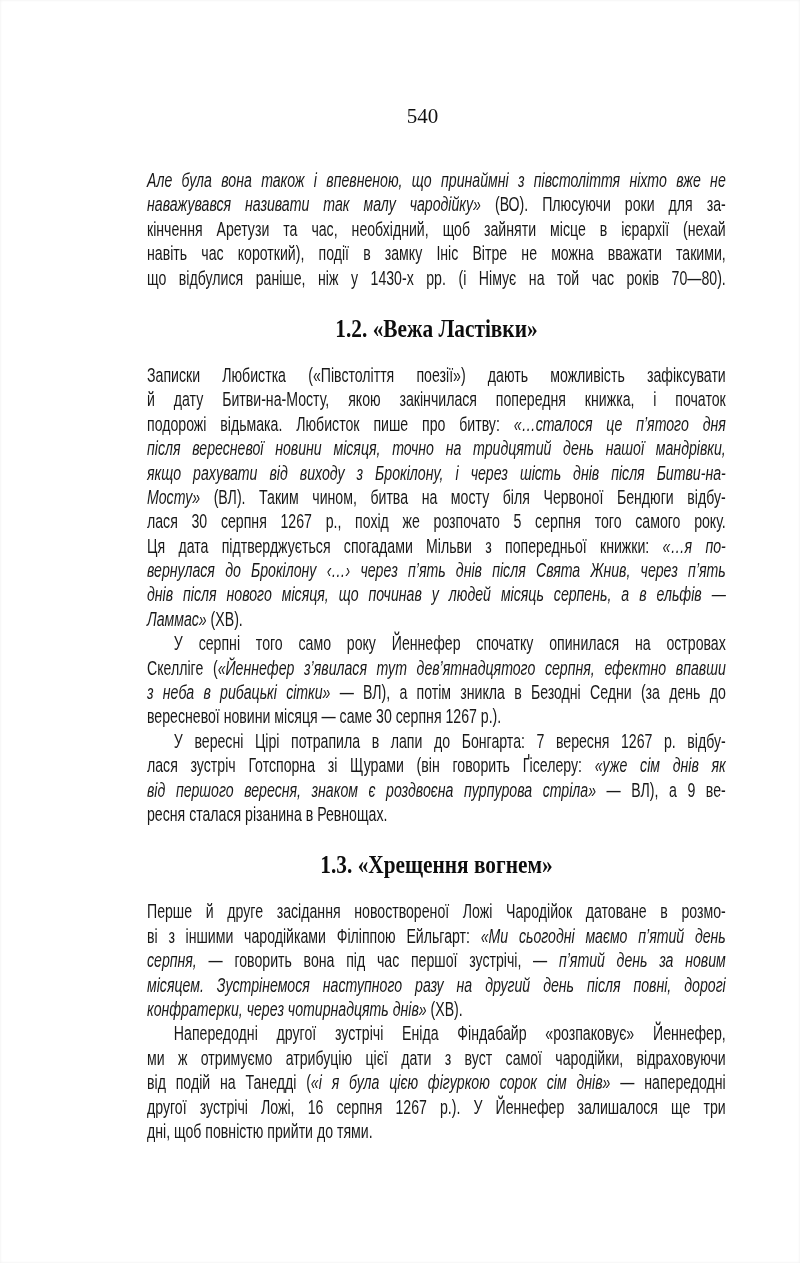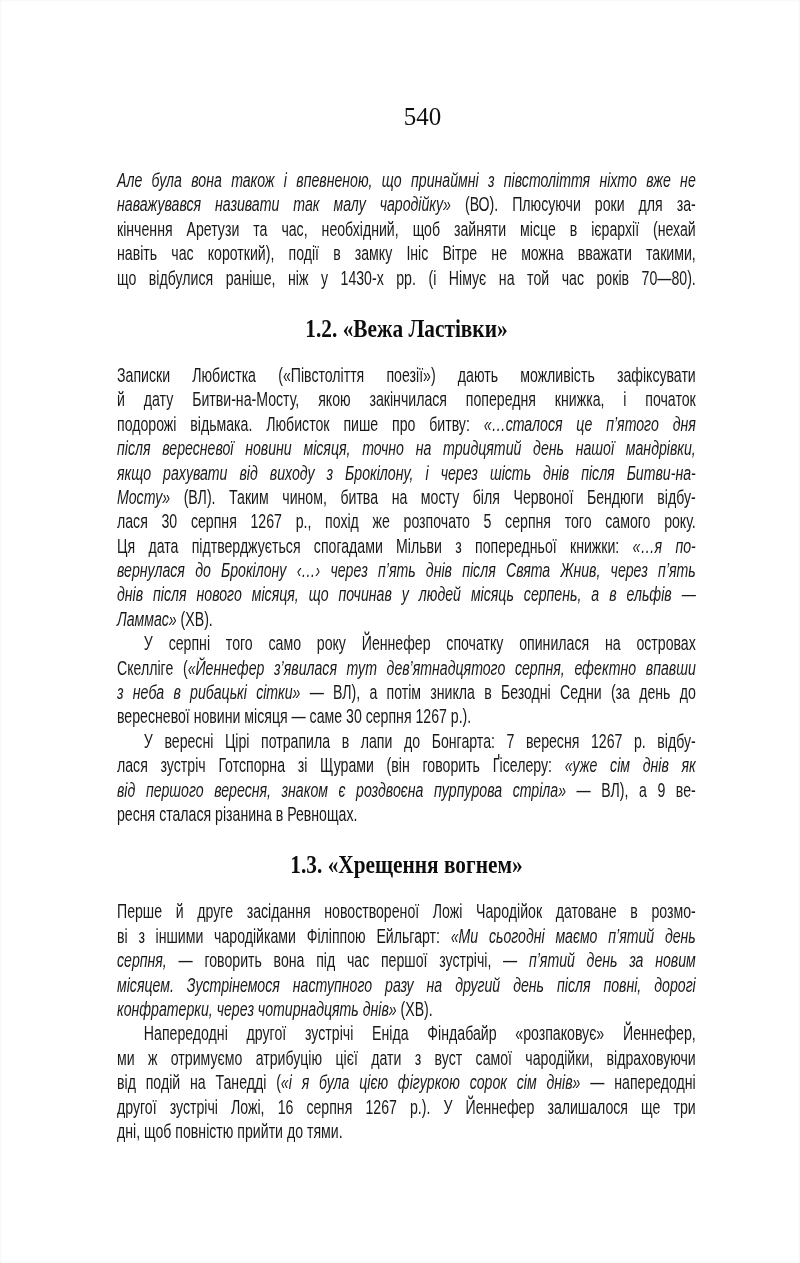--- a/index.html
+++ b/index.html
@@ -16,27 +16,27 @@
     box-shadow: inset 0 0 3px rgba(0,0,0,0.08);
     color: #1a1a1a;
   }
   .page-number {
     position: absolute;
     top: 103px;
     left: 133px;
     width: 579px;
     text-align: center;
     font-family: "Liberation Serif", serif;
-    font-size: 25px;
+    font-size: 21px;
     line-height: 27px;
     color: #111;
   }
   .content {
     position: absolute;
-    left: 117px;
+    left: 147px;
     top: 0;
     width: 579px;
     padding-top: 168px;
     box-sizing: border-box;
   }
   
   .para {
     width: 840px;
     transform: scaleX(0.689);
     transform-origin: 0 0;

